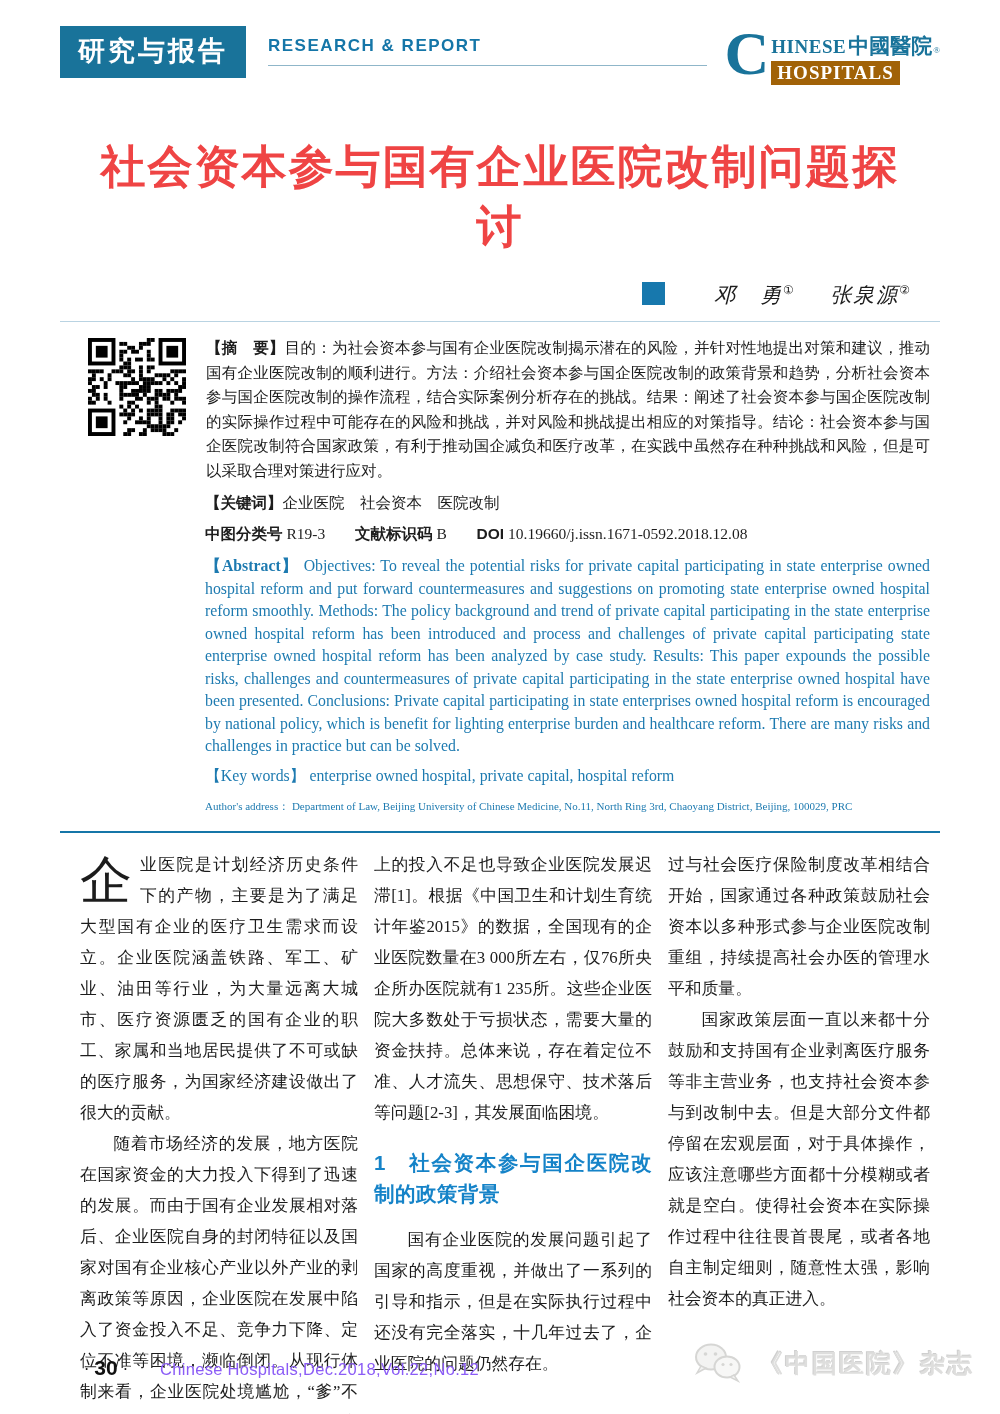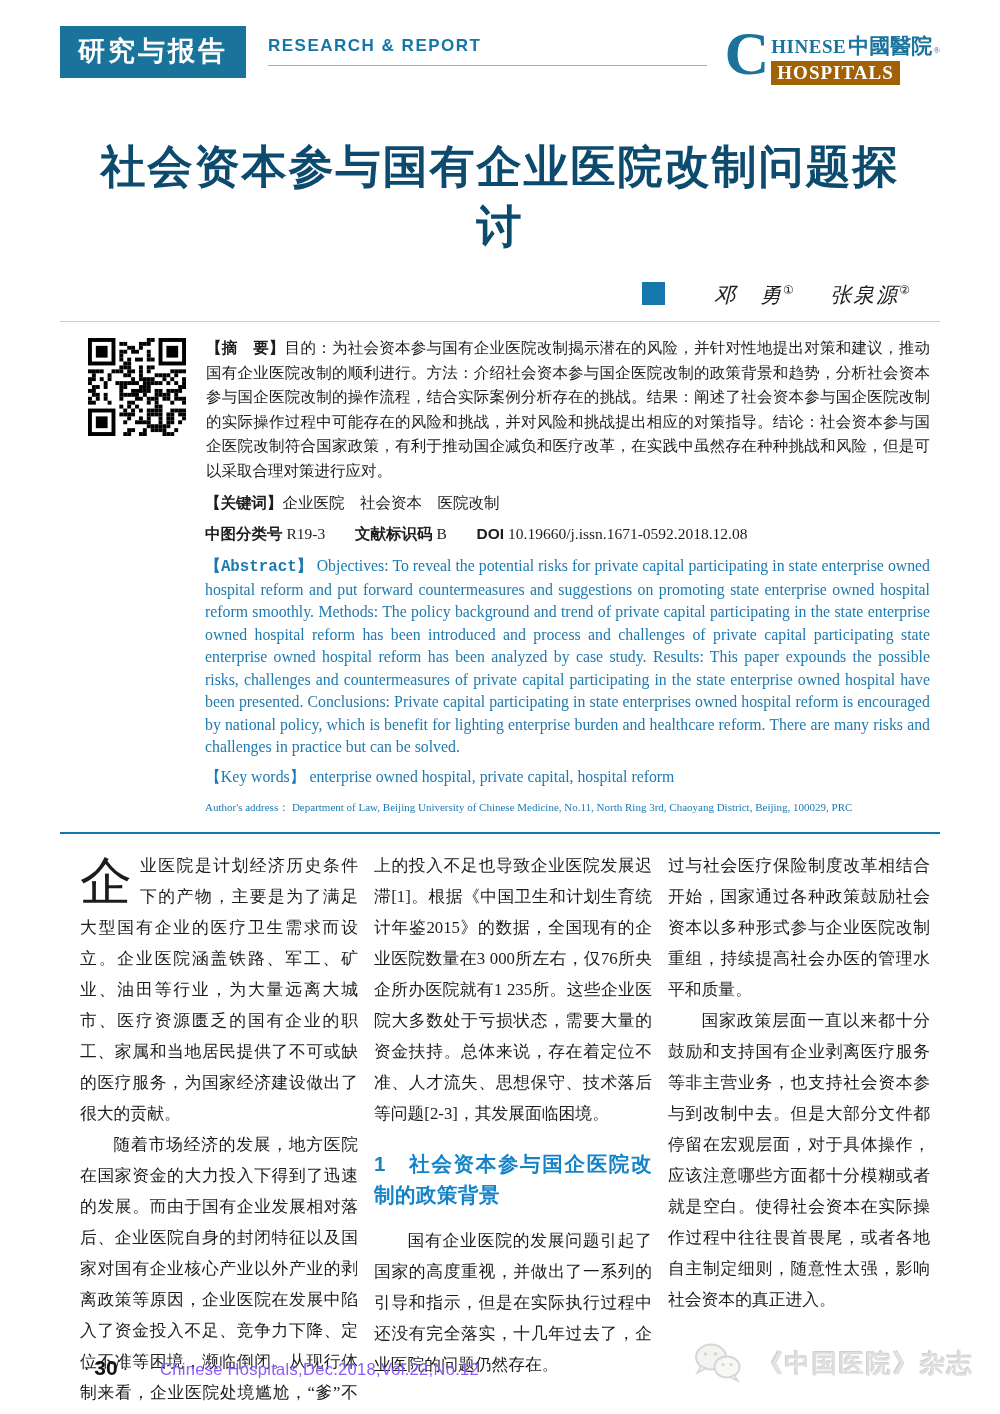--- a/index.html
+++ b/index.html
@@ -31,42 +31,42 @@
   .logo-cn { font-family:"DejaVu Serif",serif; font-weight:bold; font-size:21px; margin-left:2px; }
   .logo-reg { font-size:9px; vertical-align:super; margin-left:1px; }
   .logo-hospitals {
     background:#a16207; color:#fff; font-family:"Liberation Serif",serif; font-weight:bold;
     font-size:19px; letter-spacing:1px; padding:1px 6px; margin-top:1px; display:inline-block;
   }
   
   .title {
     margin:52px 80px 8px 80px; text-align:center;
     font-family:"Liberation Sans","DejaVu Sans",sans-serif; font-weight:900;
-    font-size:45px; letter-spacing:2px; color:#0c4a6e;
+    font-size:45px; letter-spacing:2px; color:#ef4444;
   }
   .authors { margin:24px 90px 0 0; text-align:right; font-size:21px; font-style:italic; }
   .authors .sq { display:inline-block; width:23px; height:23px; background:#1778ad; vertical-align:-3px; margin-right:44px; }
   .author-name { letter-spacing:2px; }
   .author-gap { display:inline-block; width:26px; }
   .sup { font-size:12px; vertical-align:super; font-style:normal; }
   .hairline { margin:12px 60px 0 60px; border-top:1px solid #b9d3e2; }
   
   .abs-wrap { display:flex; margin:14px 70px 0 88px; }
   .qr { width:98px; height:98px; flex:0 0 98px; margin-top:2px; }
   .abs-cn { margin-left:20px; font-size:15.5px; line-height:24.5px; text-align:justify; }
   .b { font-weight:bold; }
   .meta-line { margin:10px 70px 0 205px; font-size:15.5px; }
   .meta-line .lbl { font-weight:bold; font-family:"Liberation Sans","DejaVu Sans",sans-serif; }
   .meta-line .val { margin-right:26px; }
   .en-title {
     margin:14px 70px 0 205px; color:#1b86c3; font-family:"Liberation Sans","DejaVu Sans",sans-serif;
     font-size:17.5px; line-height:1.45; text-align:justify;
   }
   .en-abs { margin:10px 70px 0 205px; color:#1d7ab0; font-size:15.8px; line-height:22.5px; text-align:justify; }
-  .en-abs .lbl { font-family:Liberation Mono, monospace; font-weight:bold; }
+  .en-abs .lbl { font-family:Liberation Serif, serif; font-weight:bold; }
   .en-kw { margin:8px 70px 0 205px; color:#1d7ab0; font-size:15.8px; }
   .en-addr { margin:8px 70px 0 205px; color:#1d7ab0; font-size:11px; line-height:22.5px; }
   .thickline { margin:14px 60px 0 60px; border-top:2px solid #1576a8; }
   
   .body-row { display:flex; margin:16px 70px 0 80px; gap:16px; }
   .col { width:278px; font-size:16.8px; line-height:31px; text-align:justify; color:#1c1c1c; }
   .left-two { width:572px; }
   .cols2 { display:flex; gap:16px; }
   .indent { text-indent:2em; }
   .dropcap { float:left; font-size:52px; line-height:52px; padding:6px 8px 0 0; font-family:"Liberation Serif",serif; }

